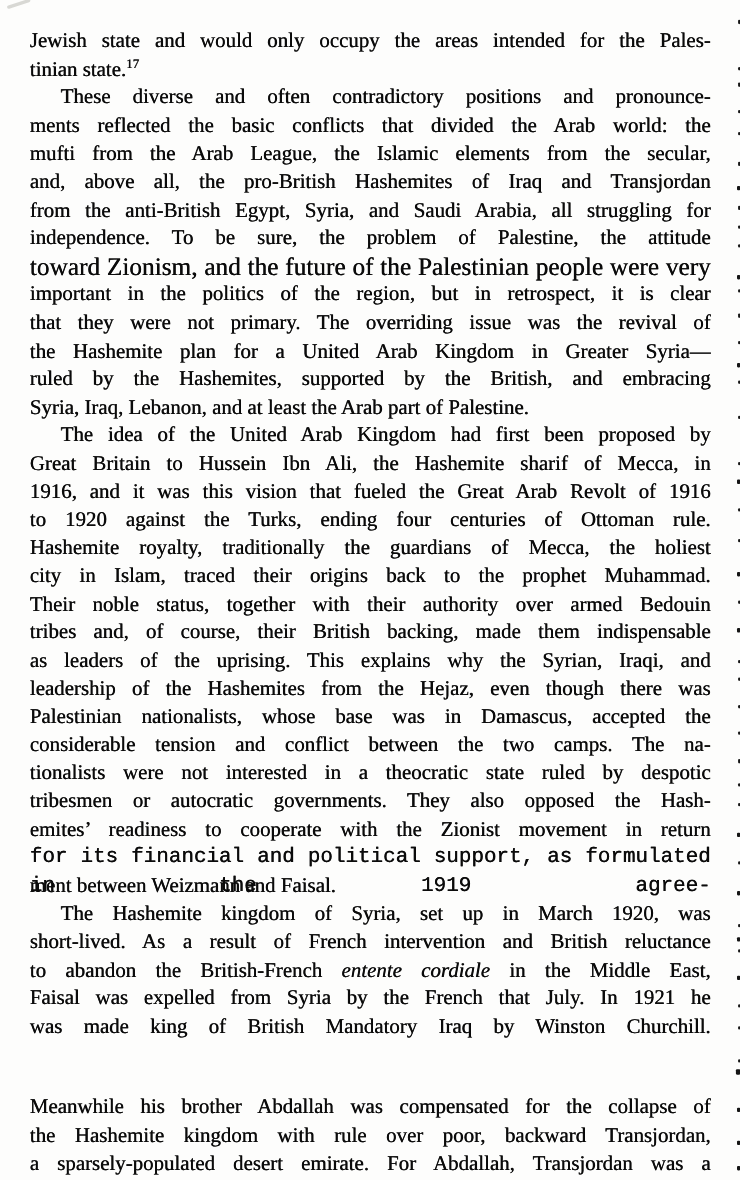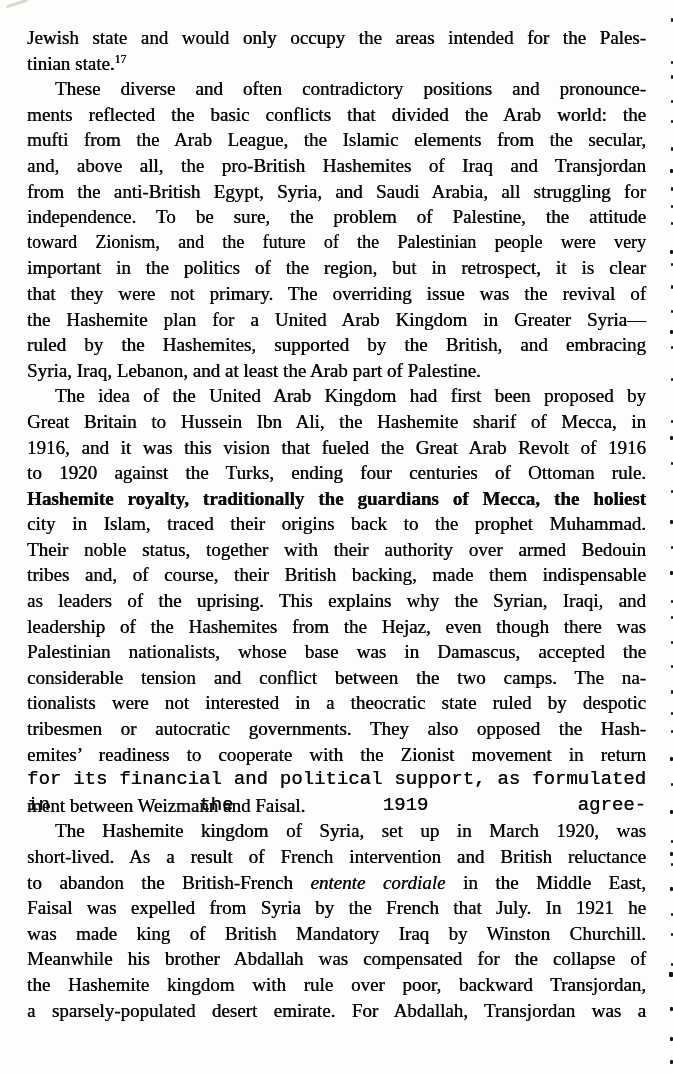--- a/index.html
+++ b/index.html
@@ -71,49 +71,49 @@
   <div class="corner-smudge"></div>
   <div class="text-block" id="text-block">
       <div class="line" style="white-space: normal; font-size: 19px;"><span>Jewish state and would only occupy the areas intended for the Pales-</span></div>
       <div class="line end" style="white-space: normal; font-size: 19px;"><span>tinian state.</span><sup>17</sup></div>
       <div class="line indent" style="white-space: normal; font-size: 19px;"><span>These diverse and often contradictory positions and pronounce-</span></div>
       <div class="line" style="white-space: normal; font-size: 19px;"><span>ments reflected the basic conflicts that divided the Arab world: the</span></div>
       <div class="line" style="white-space: normal; font-size: 19px;"><span>mufti from the Arab League, the Islamic elements from the secular,</span></div>
       <div class="line" style="white-space: normal; font-size: 19px;"><span>and, above all, the pro-British Hashemites of Iraq and Transjordan</span></div>
       <div class="line" style="white-space: normal; font-size: 19px;"><span>from the anti-British Egypt, Syria, and Saudi Arabia, all struggling for</span></div>
       <div class="line" style="white-space: normal; font-size: 19px;"><span>independence. To be sure, the problem of Palestine, the attitude</span></div>
-      <div class="line" style="white-space: normal; font-size: 18px;"><span>toward Zionism, and the future of the Palestinian people were very</span></div>
+      <div class="line" style="white-space: normal; font-size: 23px;"><span>toward Zionism, and the future of the Palestinian people were very</span></div>
       <div class="line" style="white-space: normal; font-size: 19px;"><span>important in the politics of the region, but in retrospect, it is clear</span></div>
       <div class="line" style="white-space: normal; font-size: 19px;"><span>that they were not primary. The overriding issue was the revival of</span></div>
       <div class="line" style="white-space: normal; font-size: 19px;"><span>the Hashemite plan for a United Arab Kingdom in Greater Syria—</span></div>
       <div class="line" style="white-space: normal; font-size: 19px;"><span>ruled by the Hashemites, supported by the British, and embracing</span></div>
       <div class="line end" style="white-space: normal; font-size: 19px;"><span>Syria, Iraq, Lebanon, and at least the Arab part of Palestine.</span></div>
       <div class="line indent" style="white-space: normal; font-size: 19px;"><span>The idea of the United Arab Kingdom had first been proposed by</span></div>
       <div class="line" style="white-space: normal; font-size: 19px;"><span>Great Britain to Hussein Ibn Ali, the Hashemite sharif of Mecca, in</span></div>
       <div class="line" style="white-space: normal; font-size: 19px;"><span>1916, and it was this vision that fueled the Great Arab Revolt of 1916</span></div>
       <div class="line" style="white-space: normal; font-size: 19px;"><span>to 1920 against the Turks, ending four centuries of Ottoman rule.</span></div>
-      <div class="line" style="white-space: normal; font-size: 19px; font-weight: bold;"><span>Hashemite royalty, traditionally the guardians of Mecca, the holiest</span></div>
+      <div class="line" style="white-space: normal; font-size: 19px;"><span>Hashemite royalty, traditionally the guardians of Mecca, the holiest</span></div>
       <div class="line" style="white-space: normal; font-size: 19px;"><span>city in Islam, traced their origins back to the prophet Muhammad.</span></div>
       <div class="line" style="white-space: normal; font-size: 19px;"><span>Their noble status, together with their authority over armed Bedouin</span></div>
       <div class="line" style="white-space: normal; font-size: 19px;"><span>tribes and, of course, their British backing, made them indispensable</span></div>
       <div class="line" style="white-space: normal; font-size: 19px;"><span>as leaders of the uprising. This explains why the Syrian, Iraqi, and</span></div>
       <div class="line" style="white-space: normal; font-size: 19px;"><span>leadership of the Hashemites from the Hejaz, even though there was</span></div>
       <div class="line" style="white-space: normal; font-size: 19px;"><span>Palestinian nationalists, whose base was in Damascus, accepted the</span></div>
       <div class="line" style="white-space: normal; font-size: 19px;"><span>considerable tension and conflict between the two camps. The na-</span></div>
       <div class="line" style="white-space: normal; font-size: 19px;"><span>tionalists were not interested in a theocratic state ruled by despotic</span></div>
       <div class="line" style="white-space: normal; font-size: 19px;"><span>tribesmen or autocratic governments. They also opposed the Hash-</span></div>
       <div class="line" style="white-space: normal; font-size: 19px;"><span>emites’ readiness to cooperate with the Zionist movement in return</span></div>
       <div class="line" style="white-space: normal; font-size: 19px; font-family: Liberation Mono, monospace;"><span>for its financial and political support, as formulated in the 1919 agree-</span></div>
       <div class="line end" style="white-space: normal; font-size: 19px;"><span>ment between Weizmann and Faisal.</span></div>
       <div class="line indent" style="white-space: normal; font-size: 19px;"><span>The Hashemite kingdom of Syria, set up in March 1920, was</span></div>
       <div class="line" style="white-space: normal; font-size: 19px;"><span>short-lived. As a result of French intervention and British reluctance</span></div>
       <div class="line" style="white-space: normal; font-size: 19px;"><span>to abandon the British-French </span><i>entente cordiale</i><span> in the Middle East,</span></div>
       <div class="line" style="white-space: normal; font-size: 19px;"><span>Faisal was expelled from Syria by the French that July. In 1921 he</span></div>
       <div class="line" style="white-space: normal; font-size: 19px;"><span>was made king of British Mandatory Iraq by Winston Churchill.</span></div>
-      <div class="line" style="white-space: normal; font-size: 19px;"><span>Meanwhile his brother Abdallah was compensated for the collapse of</span></div>
+      <div class="line" style="white-space: normal; font-size: 19px; margin-top: 48px;"><span>Meanwhile his brother Abdallah was compensated for the collapse of</span></div>
       <div class="line" style="white-space: normal; font-size: 19px;"><span>the Hashemite kingdom with rule over poor, backward Transjordan,</span></div>
       <div class="line" style="white-space: normal; font-size: 19px;"><span>a sparsely-populated desert emirate. For Abdallah, Transjordan was a</span></div>
     </div>
   <div id="edge-marks">
       <div class="edge-mark" style="top: 18px; height: 4px; width: 2px;"></div>
       <div class="edge-mark" style="top: 61px; height: 3px; width: 2px;"></div>
       <div class="edge-mark" style="top: 75px; height: 4px; width: 2px;"></div>
       <div class="edge-mark" style="top: 100px; height: 3px; width: 2px;"></div>
       <div class="edge-mark" style="top: 120px; height: 3px; width: 2px;"></div>
       <div class="edge-mark" style="top: 147px; height: 4px; width: 2px;"></div>

